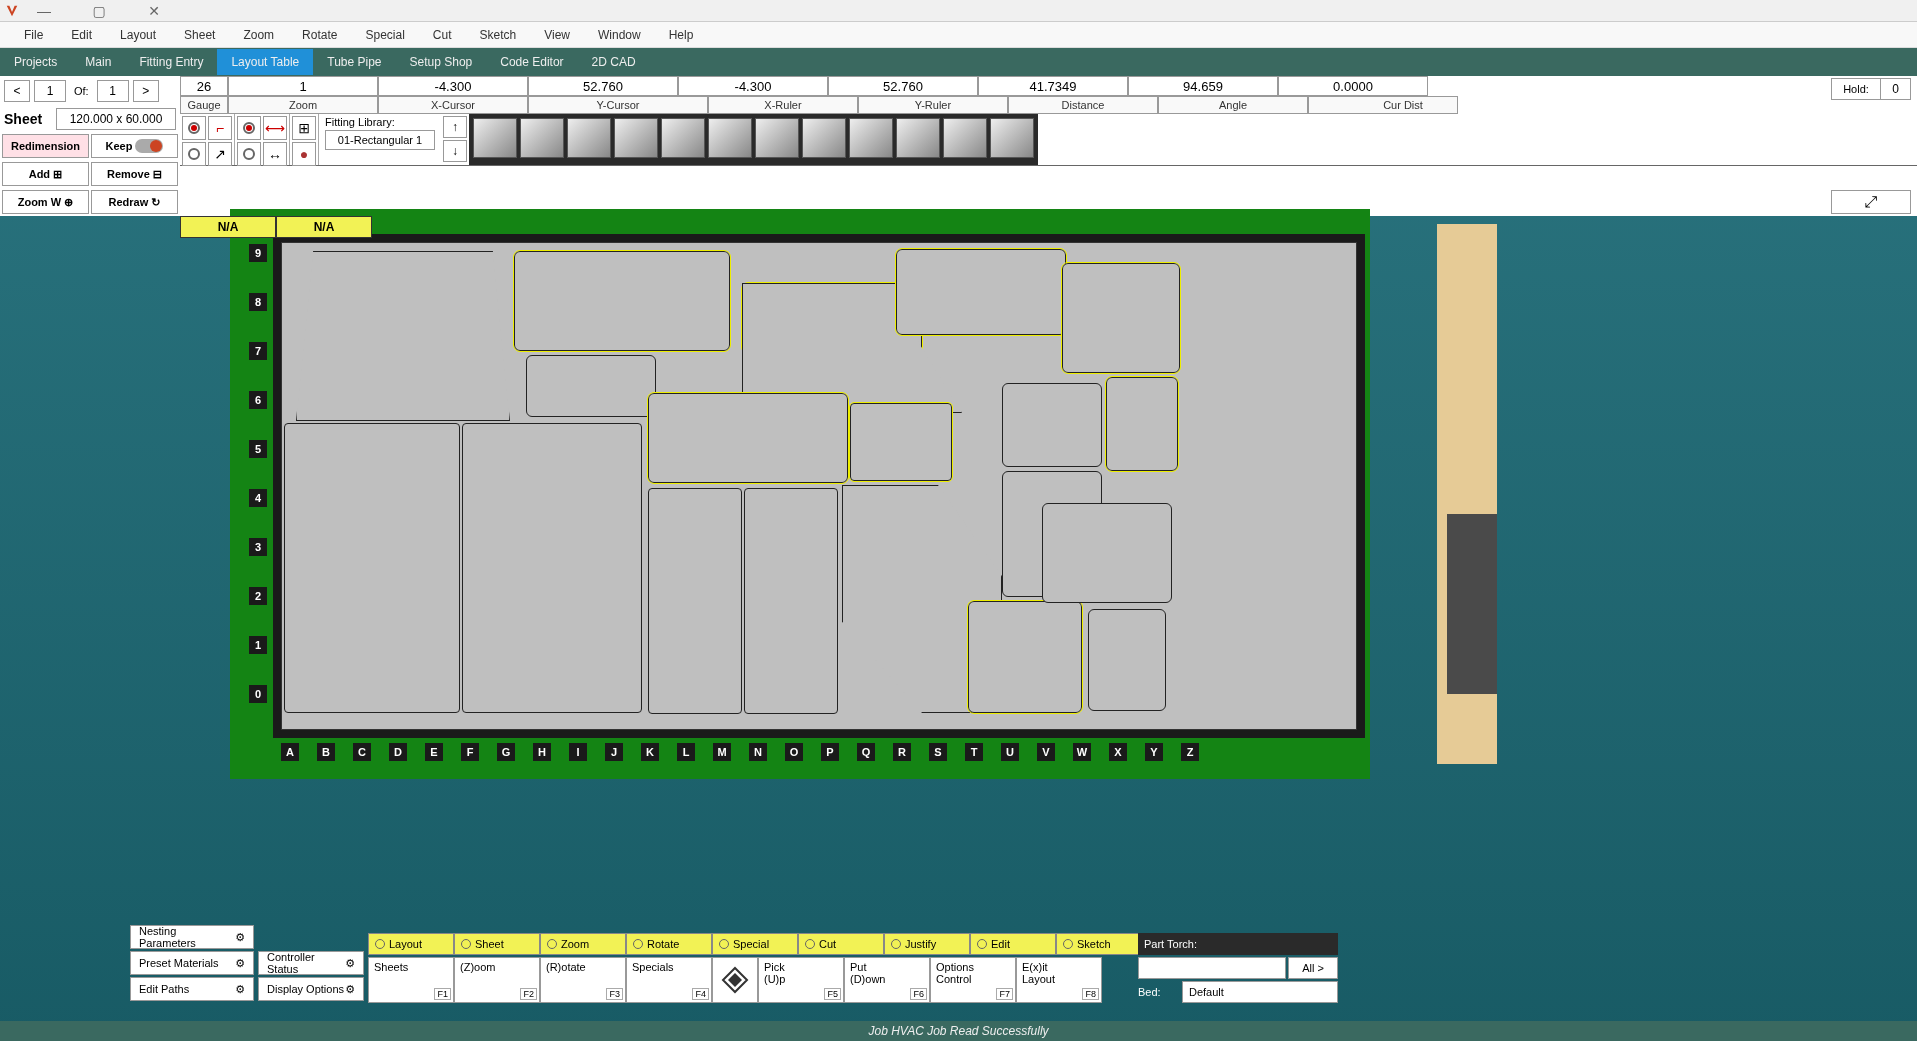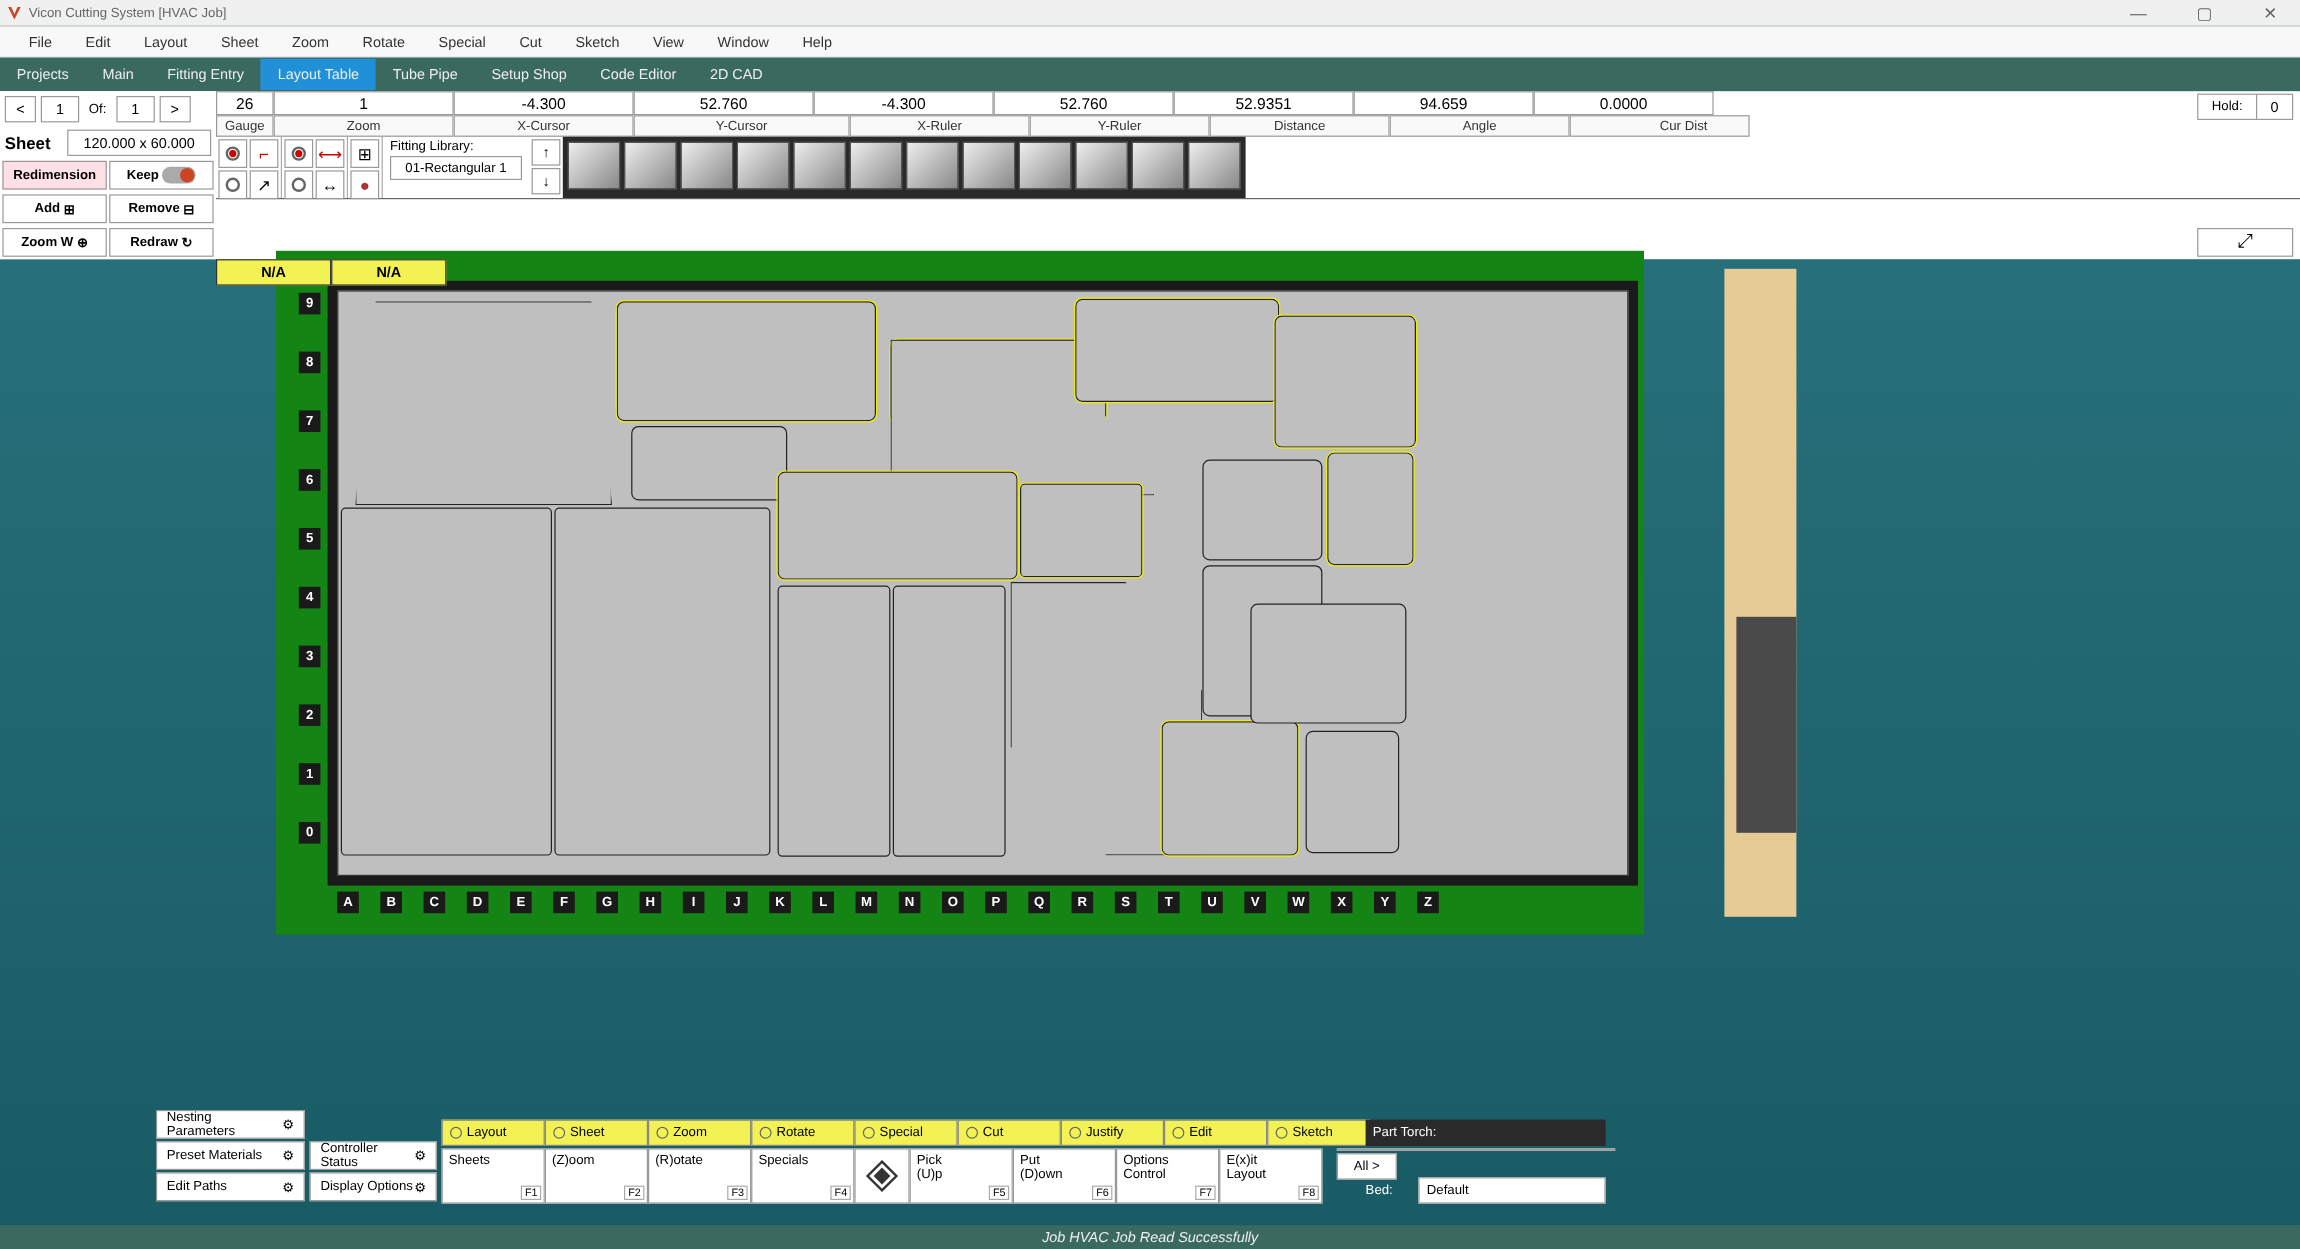--- a/index.html
+++ b/index.html
@@ -88,41 +88,40 @@
 .radio-row { position: absolute; bottom: 86px; left: 368px; display: flex; background: #f2f255; height: 22px; }
 .radio-item { width: 86px; display: flex; align-items: center; padding: 0 6px; gap: 4px; border: 1px solid #888; font-size: 11px; cursor: pointer; }
 .radio-circ { width: 10px; height: 10px; border: 1.5px solid #666; border-radius: 50%; }
 
 .fkey-row { position: absolute; bottom: 38px; left: 368px; display: flex; height: 46px; }
 .fkey-btn { width: 86px; border: 1px solid #999; background: #fff; display: flex; flex-direction: column; padding: 3px 5px; font-size: 11px; position: relative; cursor: pointer; }
 .fkey-btn .fk { position: absolute; bottom: 2px; right: 2px; font-size: 9px; border: 1px solid #aaa; padding: 0 2px; }
 .fkey-center { width: 46px; border: 1px solid #999; background: #fff; display: flex; align-items: center; justify-content: center; }
 
 .part-torch { position: absolute; bottom: 86px; left: 1138px; width: 200px; height: 22px; background: #2a2a2a; color: #fff; padding: 0 6px; line-height: 22px; font-size: 11px; }
-.torch-row { position: absolute; bottom: 62px; left: 1114px; width: 232px; height: 22px; display: flex; gap: 2px; flex-direction: column; }
+.torch-row { position: absolute; bottom: 62px; left: 1138px; width: 200px; height: 22px; display: flex; gap: 2px; }
 .torch-sel { flex: 1; border: 1px solid #999; background: #fff; }
 .torch-all { width: 50px; border: 1px solid #999; background: #fff; text-align: center; line-height: 20px; font-size: 11px; }
 .bed-row { position: absolute; bottom: 38px; left: 1138px; width: 200px; height: 22px; display: flex; gap: 4px; align-items: center; }
 .bed-lbl { width: 40px; font-size: 11px; color: #fff; }
 .bed-sel { flex: 1; border: 1px solid #999; background: #fff; padding: 0 6px; line-height: 20px; font-size: 11px; }
 
 .statusbar { position: absolute; bottom: 0; left: 0; right: 0; height: 20px; background: #3a6960; color: #eee; text-align: center; line-height: 20px; font-style: italic; font-size: 12px; }
 
 
 .shape { position: absolute; border: 1.5px solid #222; background: #bfbfbf; }
 .shape.sel { outline: 1px solid #ee0; }
 </style>
 </head>
 <body>
 
 <div class="titlebar">
   <svg class="icon" viewBox="0 0 16 16">
       <path fill="#c42" d="M2 2 L8 14 L14 2 L11 2 L8 9 L5 2 Z"></path>
     </svg>
-  <div class="title">Vicon Cutting System [HVAC Job]</div>
   <div class="win-btns">
     <div class="win-btn">—</div>
     <div class="win-btn">▢</div>
     <div class="win-btn">✕</div>
   </div>
 </div>
 
 <div class="menubar" id="menubar">
     <div class="menu-item">File</div>
     <div class="menu-item">Edit</div>
@@ -176,21 +175,21 @@
       </div>
   </div>
   <div style="flex:1">
     <div style="display:flex" id="readout-vals">
         <div class="readout-cell readout-val" style="width: 48px;">26</div>
         <div class="readout-cell readout-val" style="width: 150px;">1</div>
         <div class="readout-cell readout-val" style="width: 150px;">-4.300</div>
         <div class="readout-cell readout-val" style="width: 150px;">52.760</div>
         <div class="readout-cell readout-val" style="width: 150px;">-4.300</div>
         <div class="readout-cell readout-val" style="width: 150px;">52.760</div>
-        <div class="readout-cell readout-val" style="width: 150px;">52.9351</div>
+        <div class="readout-cell readout-val" style="width: 150px;">41.7349</div>
         <div class="readout-cell readout-val" style="width: 150px;">94.659</div>
         <div class="readout-cell readout-val" style="width: 150px;">0.0000</div>
       </div>
     <div style="display:flex" id="readout-lbls">
         <div class="readout-cell readout-lbl" style="width: 48px;">Gauge</div>
         <div class="readout-cell readout-lbl" style="width: 150px;">Zoom</div>
         <div class="readout-cell readout-lbl" style="width: 150px;">X-Cursor</div>
         <div class="readout-cell readout-lbl" style="width: 180px;">Y-Cursor</div>
         <div class="readout-cell readout-lbl" style="width: 150px;">X-Ruler</div>
         <div class="readout-cell readout-lbl" style="width: 150px;">Y-Ruler</div>

